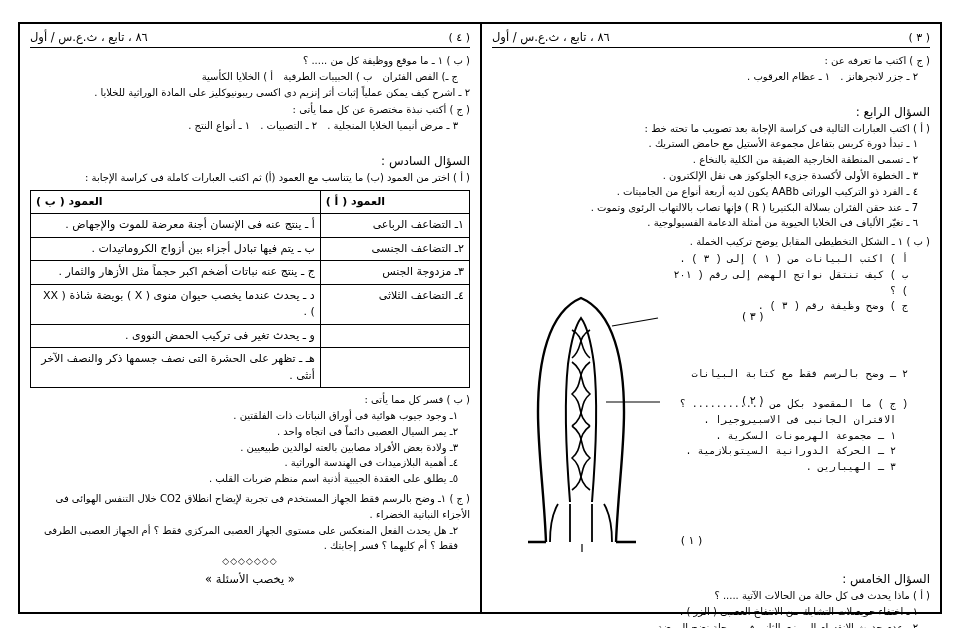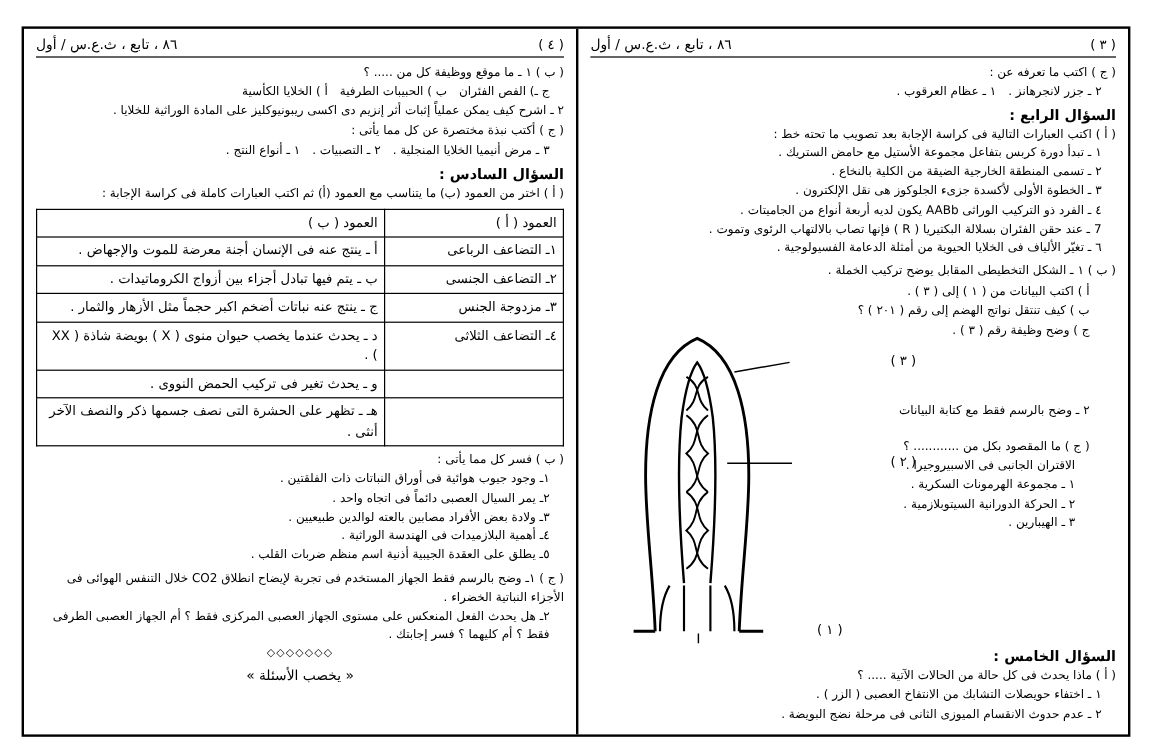--- a/index.html
+++ b/index.html
@@ -36,41 +36,41 @@
     display:flex;
     flex-direction:row;
     justify-content:space-between;
     align-items:center;
     font-size:11.5px;
     border-bottom:1px solid #000;
     padding-bottom:3px;
     margin-bottom:5px;
   }
   .hdr .num{font-size:11px;letter-spacing:1px;}
-  .q-title{font-weight:bold;font-size:12px;margin:4px 0 2px 0;}
+  .q-title{font-weight:normal;font-size:12px;margin:20px 0 2px 0;}
   .line{font-size:10px;line-height:1.58;margin:0;padding:0;}
   .indent{padding-right:12px;}
   .indent2{padding-right:22px;}
   .two{display:flex;flex-direction:row;gap:10px;}
   .two > div{white-space:nowrap;}
   
   table.mtable{
     border-collapse:collapse;
     width:100%;
     margin:4px 0 4px 0;
     font-size:11px;
   }
   table.mtable td,table.mtable th{
     border:1px solid #000;
     padding:3px 5px;
     text-align:right;
     vertical-align:top;
     line-height:1.5;
   }
-  table.mtable th{font-weight:normal;text-align:right;}
+  table.mtable th{font-weight:bold;text-align:left;}
   td.colA{width:34%;}
   td.colB{width:66%;}
   .figwrap{
     position:relative;
     width:100%;
     height:300px;
     margin-top:2px;
   }
   .figsvg{position:absolute;left:50%;transform:translateX(-50%);top:0;}
   .labnum{
@@ -109,21 +109,21 @@
         <div class="line">٢ ـ تسمى المنطقة الخارجية الضيقة من الكلية بالنخاع .</div>
         <div class="line">٣ ـ الخطوة الأولى لأكسدة جزىء الجلوكوز هى نقل الإلكترون .</div>
         <div class="line">٤ ـ الفرد ذو التركيب الوراثى AABb يكون لديه أربعة أنواع من الجاميتات .</div>
         <div class="line">7 ـ عند حقن الفئران بسلالة البكتيريا ( R ) فإنها تصاب بالالتهاب الرئوى وتموت .</div>
         <div class="line">٦ ـ تغيّر الألياف فى الخلايا الحيوية من أمثلة الدعامة الفسيولوجية .</div>
       </div>
 
       <div class="line" style="margin-top:3px">( ب ) ١ ـ الشكل التخطيطى المقابل يوضح تركيب الخملة .</div>
 
       <div class="figwrap">
-        <div class="indent2" style="position:absolute;right:0;top:0;width:56%;">
+        <div class="indent2" style="position:absolute;right:0;top:0;width:56%;font-family:Liberation Mono, monospace;">
           <div class="line">أ ) اكتب البيانات من ( ١ ) إلى ( ٣ ) .</div>
           <div class="line">ب ) كيف تنتقل نواتج الهضم إلى رقم ( ٢٠١ ) ؟</div>
           <div class="line">ج ) وضح وظيفة رقم ( ٣ ) .</div>
           <div class="line" style="margin-top:52px">٢ ـ وضح بالرسم فقط مع كتابة البيانات</div>
           <div class="line" style="margin-top:14px">( ج ) ما المقصود بكل من ............ ؟</div>
 
           <div class="line indent">الاقتران الجانبى فى الاسبيروجيرا .</div>
           <div class="indent">
             <div class="line">١ ـ مجموعة الهرمونات السكرية .</div>
             <div class="line">٢ ـ الحركة الدورانية السيتوبلازمية .</div>

